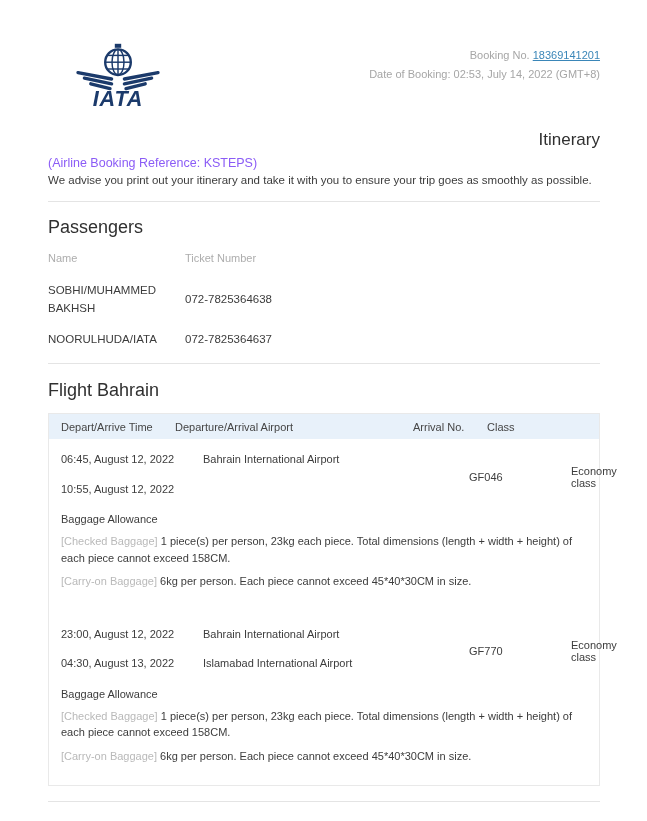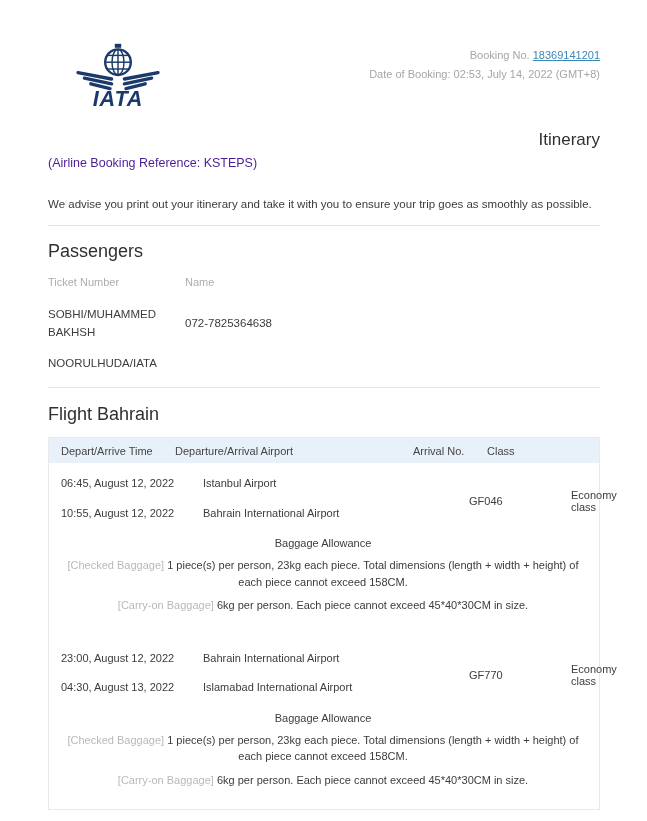--- a/index.html
+++ b/index.html
@@ -28,43 +28,43 @@
   .trip-logo .t-blue{color:var(--trip_blue);}
   .trip-logo .t-dot{color:var(--trip_gold);}
   .trip-logo .t-group{color:var(--group_gray);font-weight:400;margin-left:6px;}
   .trip-logo .t-tm{color:var(--group_gray);font-weight:400;font-size:10px;vertical-align:top;line-height:30px;}
   .iata-wrap{margin-left:26px;margin-top:2px;}
   .booking-info{margin-left:auto;text-align:right;font-size:11px;color:var(--text_gray);line-height:1.75;margin-top:8px;}
   .booking-link{color:var(--link_blue);text-decoration:underline;cursor:pointer;}
 
   
   .doc-title{font-size:17px;font-weight:400;color:#303030;margin-top:16px;text-align:right;}
-  .doc-ref{font-size:12.5px;margin-top:6px;color:#4c1d95;}
-  .doc-advice{font-size:11.5px;margin-top:28px;color:#3c3c3c;}
+  .doc-ref{font-size:12.5px;margin-top:6px;color:#8b5cf6;}
+  .doc-advice{font-size:11.5px;margin-top:4px;color:#3c3c3c;}
   .divider{border:none;border-top:1px solid var(--border_gray);margin:15px 0 0 0;}
 
   
   .section-title{font-size:18px;font-weight:400;color:#303030;}
   .passengers{margin-top:15px;}
   .pax-grid{margin-top:12px;}
   .pax-row{display:grid;grid-template-columns:137px auto;align-items:center;margin-bottom:13px;}
   .pax-head{color:#adadad;font-size:11px;margin-bottom:15px;align-items:start;}
   .pax-cell{font-size:11.5px;line-height:1.55;padding-right:10px;}
   .pax-head .pax-cell{font-size:11px;}
 
   
   .flight-section{margin-top:16px;}
   .flight-table{margin-top:12px;border:1px solid #e9e9e9;background:#fff;}
   .ft-grid{display:grid;grid-template-columns:126px 238px 74px 1fr;}
   .ft-header{background:var(--table_header_bg);height:25px;align-items:center;font-size:11px;color:#454545;}
   .ft-cell{padding-left:12px;}
   .seg-row{padding-top:13px;font-size:11px;color:#3c3c3c;gap:28px;}
   .seg-line{margin-bottom:14px;line-height:1.4;}
   .seg-center{align-self:center;padding-bottom:10px;}
-  .baggage{padding:2px 14px 14px 12px;font-size:11px;color:#3c3c3c;text-align:center;}
+  .baggage{padding:2px 14px 14px 12px;font-size:11px;color:#3c3c3c;}
   .bag-title{margin-bottom:8px;}
   .bag-line{margin-bottom:7px;line-height:1.5;}
   .bag-label{color:#b9b9b9;}
   .seg2{padding-top:16px;}
 </style>
 </head>
 <body>
 
 <div class="page">
 
@@ -104,29 +104,30 @@
 
   <h1 class="doc-title">Itinerary</h1>
   <div class="doc-ref">(Airline Booking Reference: KSTEPS)</div>
   <p class="doc-advice">We advise you print out your itinerary and take it with you to ensure your trip goes as smoothly as possible.</p>
   <hr class="divider">
 
   <section class="passengers">
     <h2 class="section-title">Passengers</h2>
     <div class="pax-grid">
       <div class="pax-row pax-head">
+        <div class="pax-cell">Name</div>
         <div class="pax-cell">Ticket Number</div>
-        <div class="pax-cell">Name</div>
       </div>
       <div class="pax-row">
         <div class="pax-cell">SOBHI/MUHAMMED BAKHSH</div>
         <div class="pax-cell">072-7825364638</div>
       </div>
       <div class="pax-row">
         <div class="pax-cell">NOORULHUDA/IATA</div>
+        <div class="pax-cell">072-7825364637</div>
       </div>
     </div>
   </section>
   <hr class="divider">
 
   <section class="flight-section">
     <h2 class="section-title">Flight Bahrain</h2>
     <div class="flight-table">
       <div class="ft-grid ft-header">
         <div class="ft-cell">Depart/Arrive Time</div>
@@ -134,21 +135,20 @@
         <div>Arrival No.</div>
         <div>Class</div>
       </div>
 
       <div class="ft-grid seg-row">
         <div class="ft-cell">
           <div class="seg-line">06:45, August 12, 2022</div>
           <div class="seg-line">10:55, August 12, 2022</div>
         </div>
         <div>
-          <div class="seg-line">Istanbul Airport</div>
           <div class="seg-line">Bahrain International Airport</div>
         </div>
         <div class="seg-center">GF046</div>
         <div class="seg-center">Economy class</div>
       </div>
       <div class="baggage">
         <div class="bag-title">Baggage Allowance</div>
         <p class="bag-line">
           <span class="bag-label">[Checked Baggage]</span>
           <span>1 piece(s) per person, 23kg each piece. Total dimensions (length + width + height) of each piece cannot exceed 158CM.</span>

